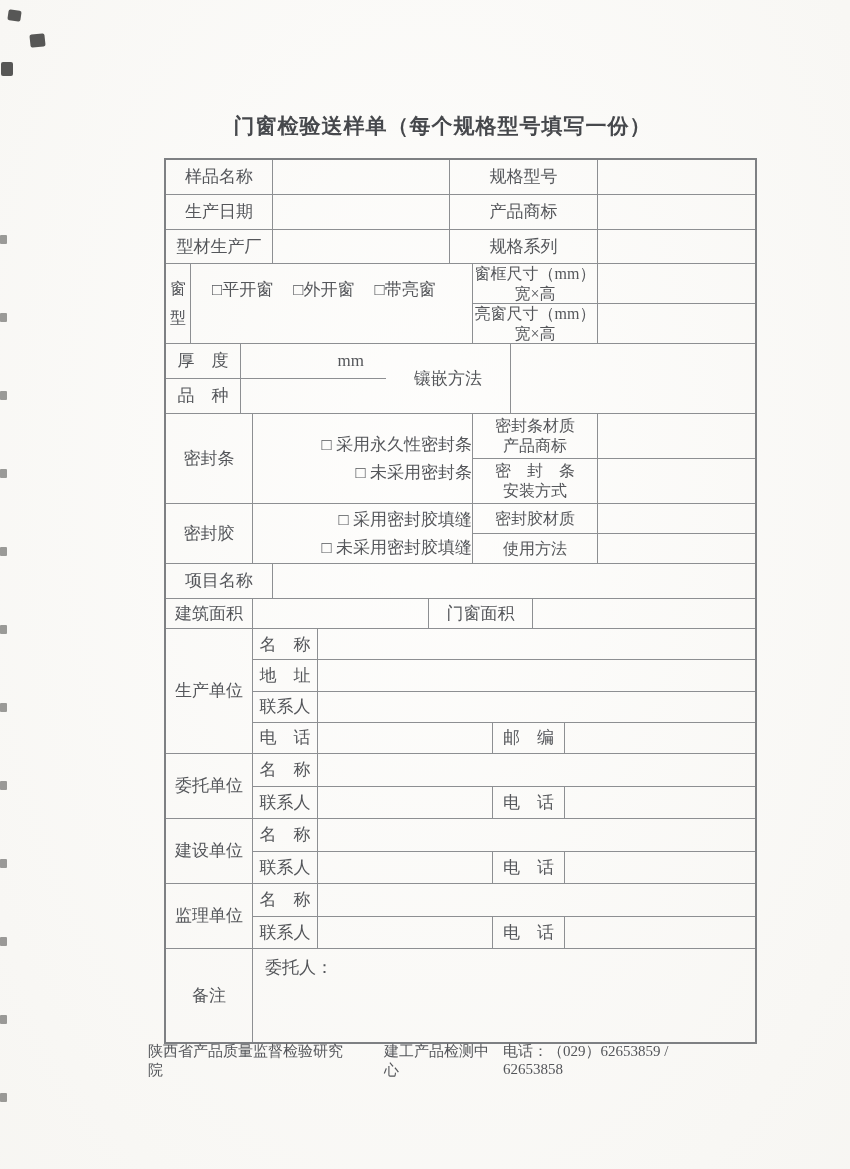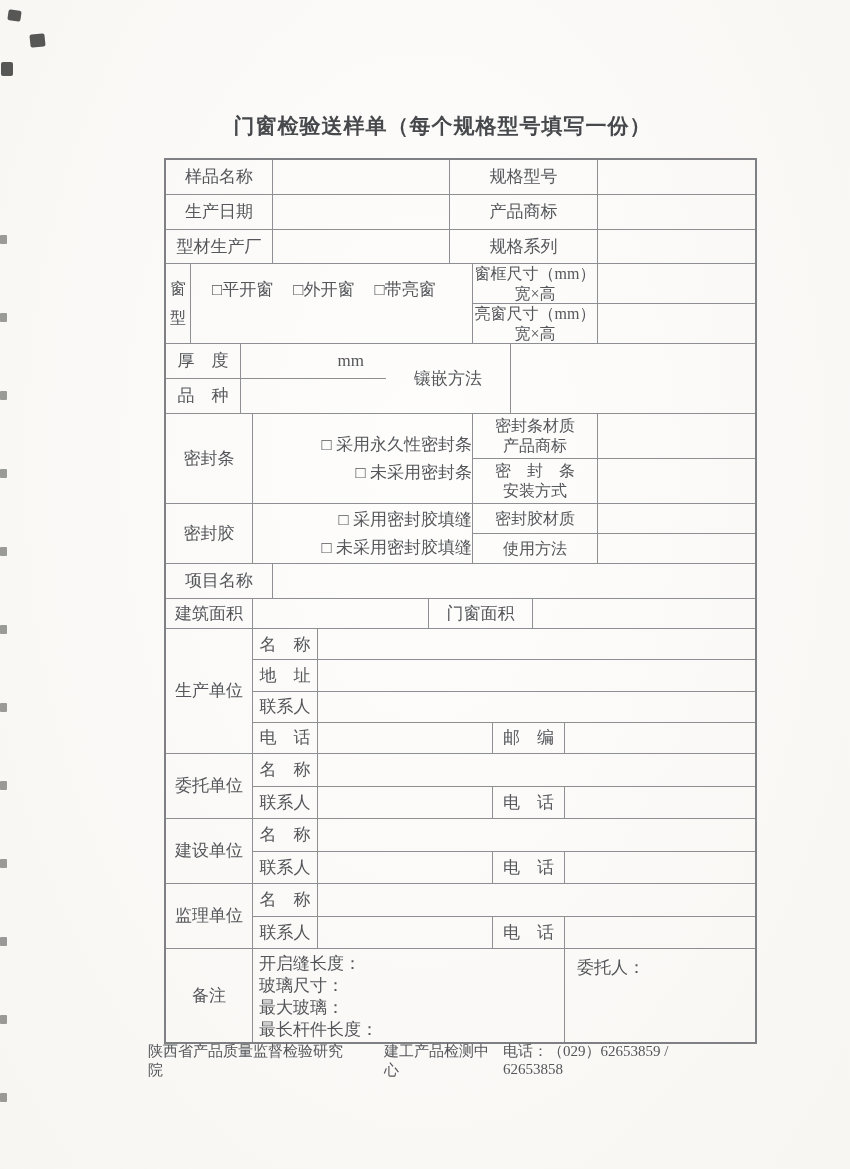--- a/index.html
+++ b/index.html
@@ -257,26 +257,20 @@
           <div class="c" style="width:65px;height:100%;">联系人</div>
           <div class="c" style="width:175px;height:100%;"></div>
           <div class="c" style="width:72px;height:100%;">电　话</div>
           <div class="c last" style="width:190px;height:100%;"></div>
         </div>
       </div>
     </div>
 
     <div class="sect" style="height:93px;">
       <div class="c" style="width:87px;">备注</div>
-      <div class="c remarks" style="width:312px;">
-        <div>开启缝长度：</div>
-        <div>玻璃尺寸：</div>
-        <div>最大玻璃：</div>
-        <div>最长杆件长度：</div>
-      </div>
       <div class="c last topleft" style="width:190px;">
         <span>委托人：</span>
       </div>
     </div>
 
   </div>
 
   <div class="footer">
     <span>陕西省产品质量监督检验研究院</span>
     <span class="mid">建工产品检测中心</span>

